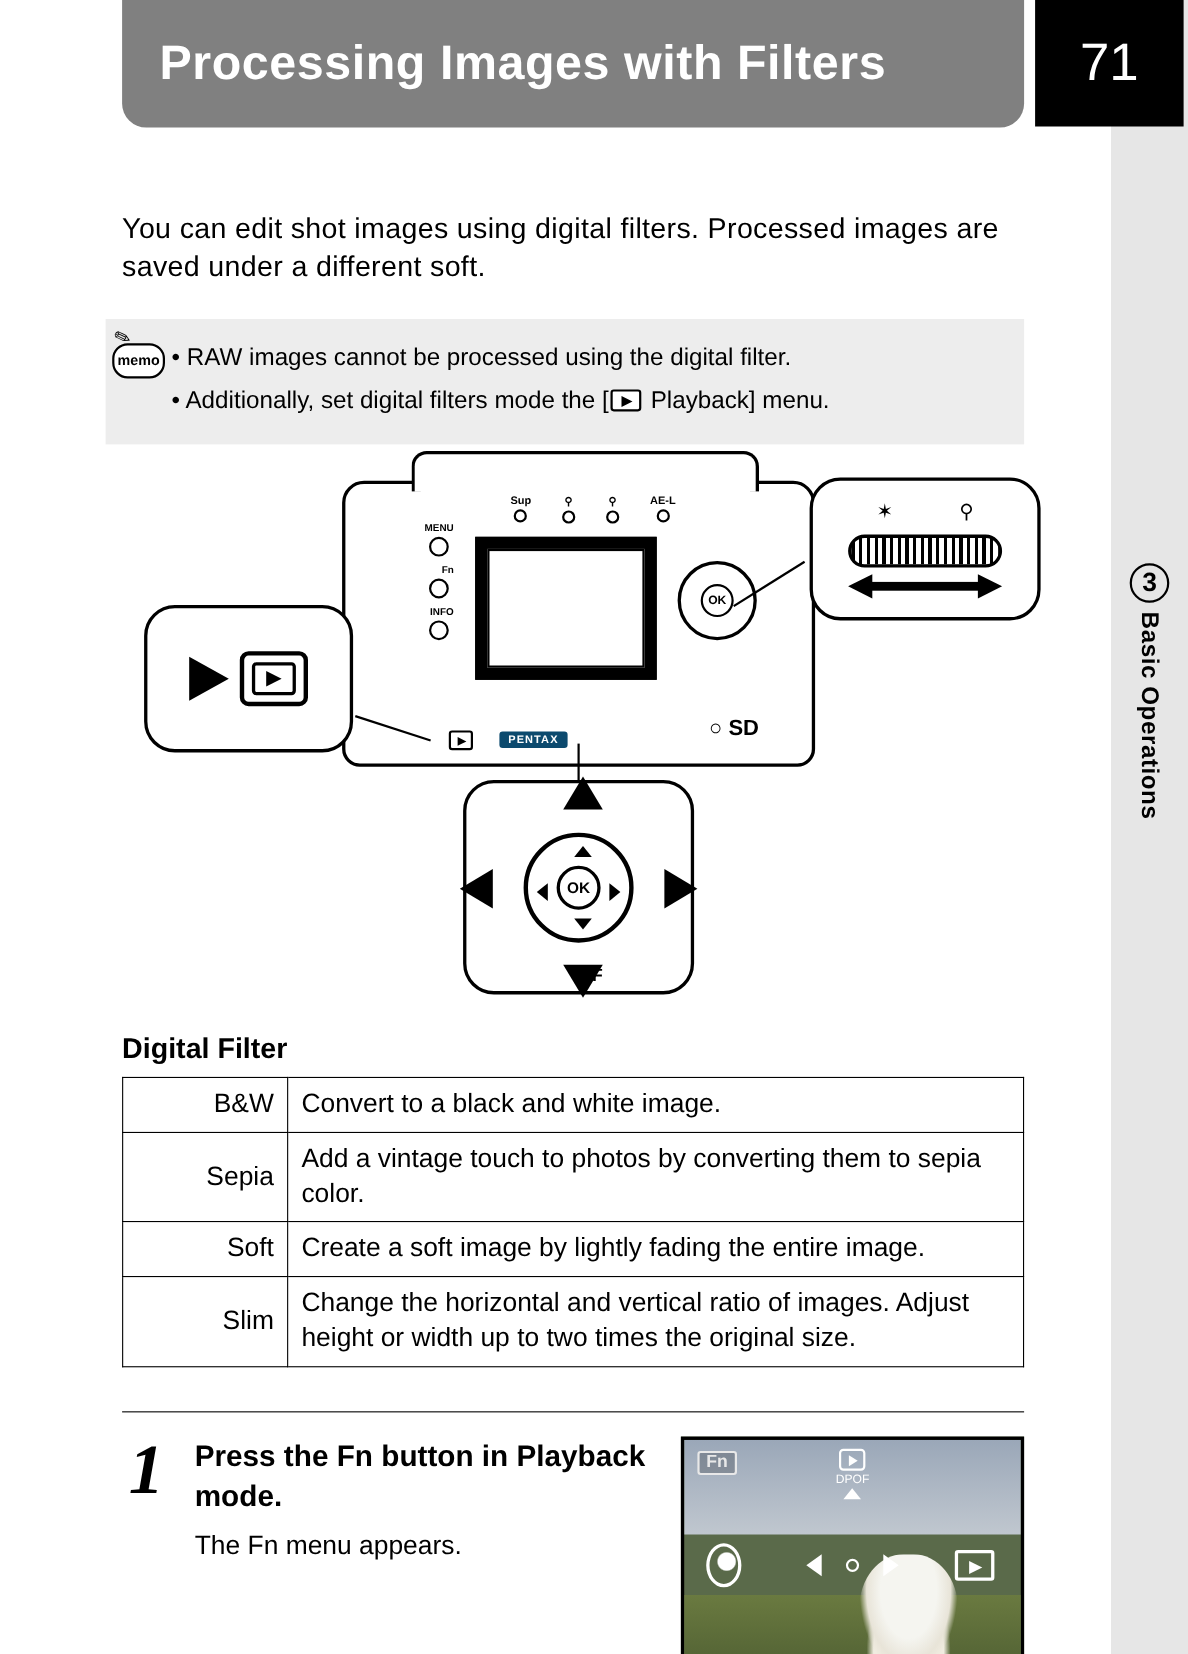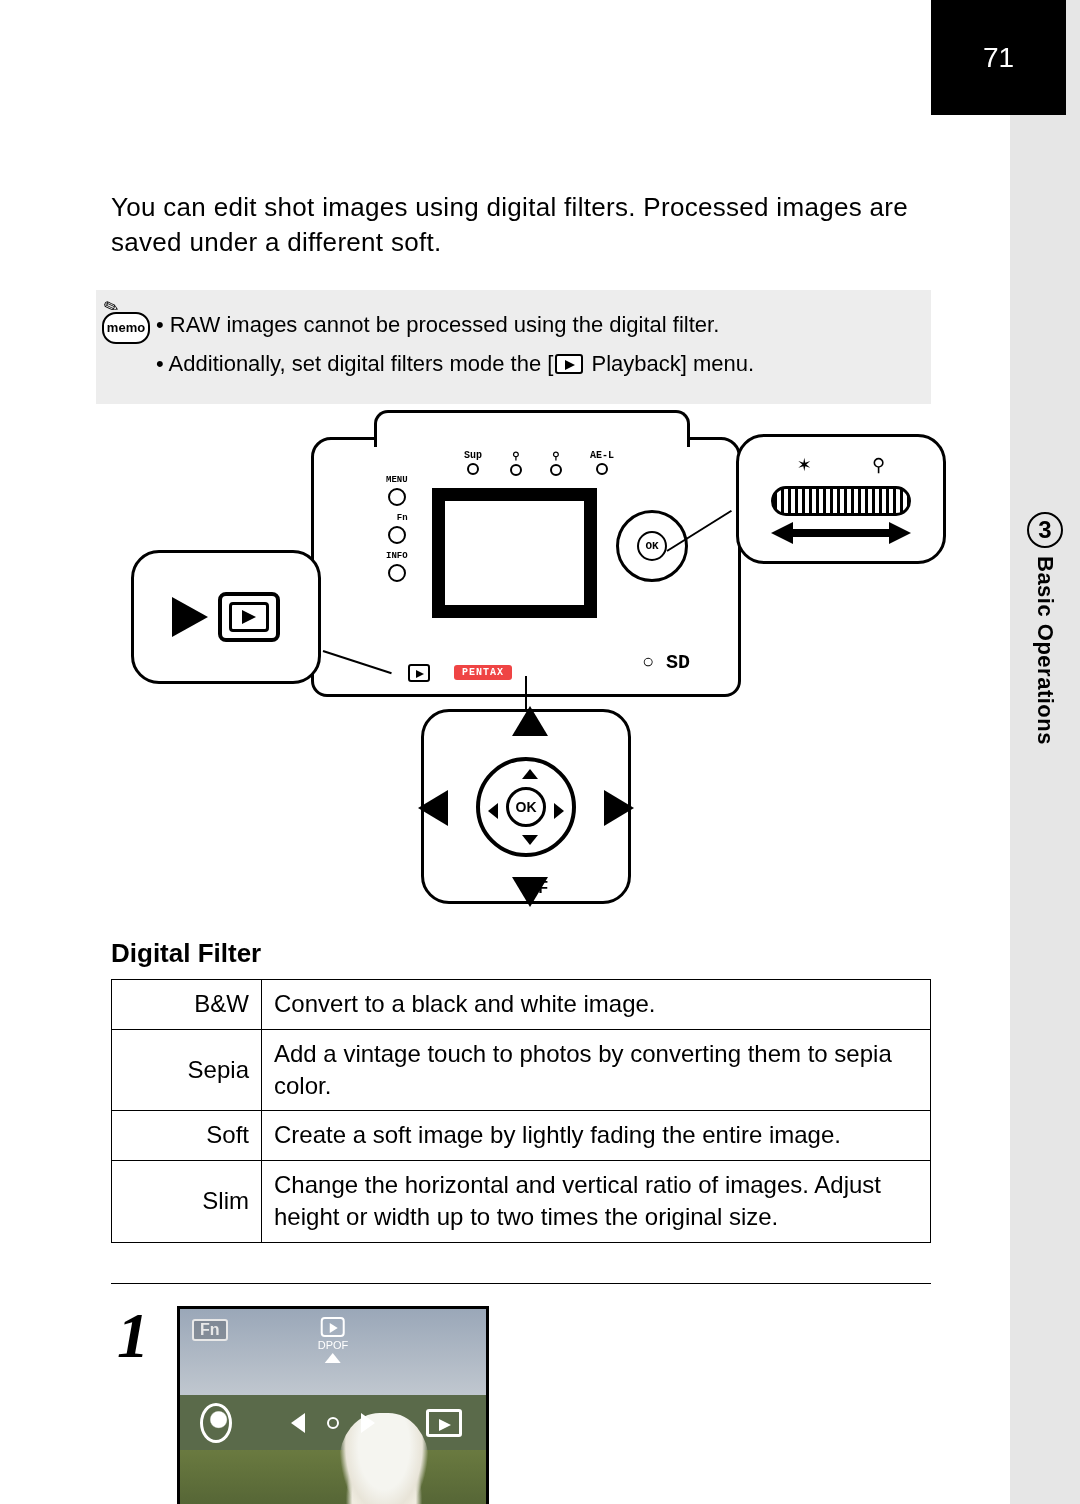--- a/index.html
+++ b/index.html
@@ -21,29 +21,29 @@
   }
   .right-edge-strip {
     position: absolute;
     right: 0; top: 0;
     width: 70px;
     height: 1504px;
     background: #e6e6e6;
   }
   .page-number-box {
     position: absolute;
-    right: 14px; top: 0;
+    right: 4px; top: 0;
     width: 135px;
     height: 115px;
     background: #000;
     color: #fff;
     display: flex;
     align-items: center;
     justify-content: center;
-    font-size: 28px;
+    font-size: 48px;
     font-weight: 400;
   }
   .side-tab {
     position: absolute;
     right: 14px;
     top: 512px;
     width: 42px;
     display: flex;
     flex-direction: column;
     align-items: center;
@@ -171,21 +171,20 @@
     height: 470px;
     position: relative;
   }
   .camera-body {
     position: absolute;
     left: 200px; top: 3px;
     width: 430px; height: 260px;
     border: 3px solid #000;
     border-radius: 20px 20px 16px 16px;
     background: #fff;
-    font-family: Liberation Mono, monospace;
   }
   .camera-body::before {
     content: "";
     position: absolute;
     left: 60px; top: -30px;
     width: 310px; height: 34px;
     background: #fff;
     border: 3px solid #000;
     border-bottom: none;
     border-radius: 14px 14px 0 0;
@@ -200,21 +199,21 @@
   .lcd::after {
     content: "";
     position: absolute;
     inset: 8px;
     background: #fff;
     border: 2px solid #000;
   }
   .pentax-label {
     position: absolute;
     left: 140px; bottom: 14px;
-    background: #ef4444;
+    background: #0c4a6e;
     color: #fff;
     font-size: 10px;
     font-weight: 700;
     padding: 2px 8px;
     border-radius: 3px;
     letter-spacing: 1px;
   }
   .side-buttons {
     position: absolute;
     left: 72px;
@@ -495,20 +494,21 @@
 
 <div class="page">
   <div class="right-edge-strip"></div>
   <div class="page-number-box">71</div>
 
   <div class="side-tab">
     <div class="circle">3</div>
     <div class="vtext">Basic Operations</div>
   </div>
 
+  <div class="title-bar">Processing Images with Filters</div>
 
   <div class="content">
     <div class="intro">You can edit shot images using digital filters. Processed images are saved under a different soft.</div>
 
     <div class="memo-box">
       <div class="memo-icon">
         <span class="pin">✎</span>
         <div class="bubble">memo</div>
       </div>
       <ul class="memo-list">
@@ -605,20 +605,26 @@
           </tr>
       <tr>
             <td>Slim</td>
             <td>Change the horizontal and vertical ratio of images. Adjust height or width up to two times the original size.</td>
           </tr>
     </tbody>
       </table>
 
     <div class="step-block">
       <div class="step-num">1</div>
+      <div class="step-text">
+        <div class="step-title">
+          <span>Press the </span><span class="fn">Fn</span><span> button in Playback mode.</span>
+        </div>
+        <div class="step-body">The Fn menu appears.</div>
+      </div>
       <div class="lcd-shot">
         <div class="sky"></div>
           <div class="grass"></div>
           <div class="dog"></div>
         <div class="fn-badge">Fn</div>
         <div class="dpof">
           <div class="ic"></div>
           <div>DPOF</div>
           <div class="tri-up"></div>
         </div>

